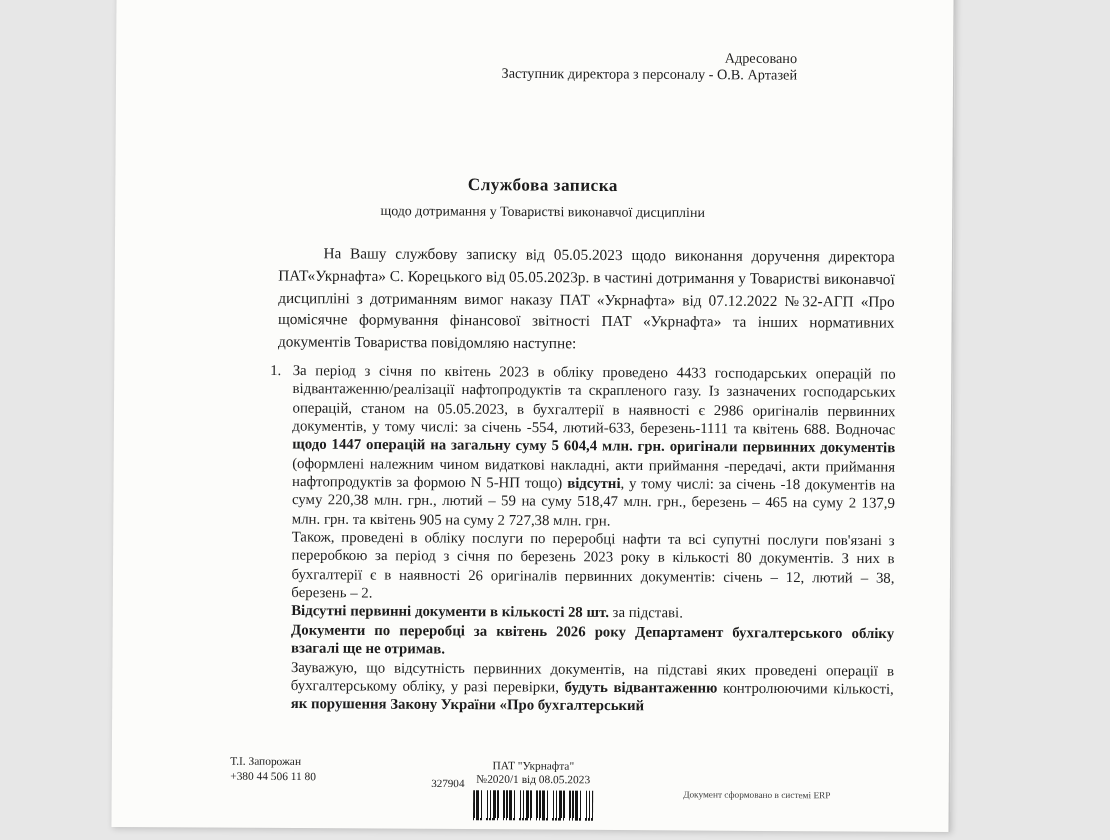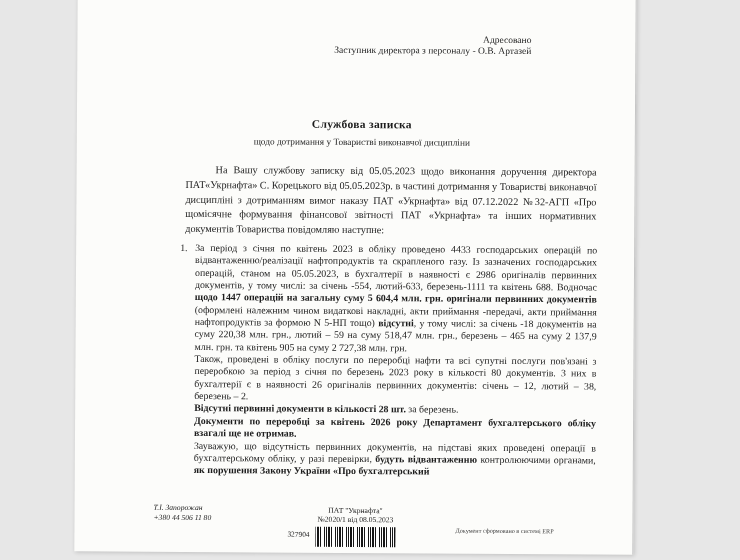--- a/index.html
+++ b/index.html
@@ -44,42 +44,41 @@
     font-size: 9.9px; line-height: 12.35px;
   }
   .list1 .num { width: 15px; flex: 0 0 15px; }
   .list1 .body { flex: 1; }
   .list1 p { margin: 0; text-align: justify; }
   .b { font-weight: bold; }
   .footer-contact {
     position: absolute; left: 79px; top: 512px;
     font-size: 7.6px; line-height: 9.6px;
     white-space: nowrap;
-    font-style: italic;
   }
   .footer-center {
     position: absolute; left: 225px; top: 514px; width: 112px;
     text-align: center; font-size: 7.6px; line-height: 9.4px;
   }
   .barcode {
     margin: 2px auto 0 auto;
     width: 80px; height: 20px;
     background:
       repeating-linear-gradient(90deg,
         #151515 0px, #151515 1px,
         #fdfdfd 1px, #fdfdfd 2px,
         #151515 2px, #151515 4px,
         #fdfdfd 4px, #fdfdfd 5px,
         #151515 5px, #151515 6px,
         #fdfdfd 6px, #fdfdfd 9px,
         #151515 9px, #151515 10px,
         #fdfdfd 10px, #fdfdfd 11px);
   }
   .barcode-number {
-    position: absolute; left: 213px; top: 538px;
+    position: absolute; left: 213px; top: 526px;
     font-size: 7.4px;
   }
   .erp-note {
     position: absolute; left: 381px; top: 534px; width: 92px;
     font-size: 6.2px; color: #3a3a3a;
     white-space: nowrap;
   }
 </style>
 </head>
 <body>
@@ -97,23 +96,23 @@
       <div class="doc-subtitle">щодо дотримання у Товаристві виконавчої дисципліни</div>
     </div>
 
     <div class="intro"><span>На Вашу службову записку від 05.05.2023 щодо виконання доручення директора ПАТ«Укрнафта» С. Корецького від 05.05.2023р. в частині дотримання у Товаристві виконавчої дисципліні з дотриманням вимог наказу ПАТ «Укрнафта» від 07.12.2022 №32-АГП «Про щомісячне формування фінансової звітності ПАТ «Укрнафта» та інших нормативних документів Товариства повідомляю наступне:</span></div>
 
     <div class="list1">
       <div class="num">1.</div>
       <div class="body">
         <p><span>За період з січня по квітень 2023 в обліку проведено 4433 господарських операцій по відвантаженню/реалізації нафтопродуктів та скрапленого газу. Із зазначених господарських операцій, станом на 05.05.2023, в бухгалтерії в наявності є 2986 оригіналів первинних документів, у тому числі: за січень -554, лютий-633, березень-1111 та квітень 688. Водночас </span><span class="b">щодо 1447 операцій на загальну суму 5 604,4 млн. грн. оригінали первинних документів </span><span>(оформлені належним чином видаткові накладні, акти приймання -передачі, акти приймання нафтопродуктів за формою N 5-НП тощо) </span><span class="b">відсутні</span><span>, у тому числі: за січень -18 документів на суму 220,38 млн. грн., лютий – 59 на суму 518,47 млн. грн., березень – 465 на суму 2 137,9 млн. грн. та квітень 905 на суму 2 727,38 млн. грн.</span></p>
         <p><span>Також, проведені в обліку послуги по переробці нафти та всі супутні послуги пов'язані з переробкою за період з січня по березень 2023 року в кількості 80 документів. З них в бухгалтерії є в наявності 26 оригіналів первинних документів: січень – 12, лютий – 38, березень – 2.</span></p>
-        <p><span class="b">Відсутні первинні документи в кількості 28 шт.</span><span> за березень.</span></p>
+        <p><span class="b">Відсутні первинні документи в кількості 28 шт.</span><span> за підставі.</span></p>
         <p><span class="b">Документи по переробці за квітень 2026 року Департамент бухгалтерського обліку взагалі ще не отримав.</span></p>
-        <p><span>Зауважую, що відсутність первинних документів, на підставі яких проведені операції в бухгалтерському обліку, у разі перевірки, </span><span class="b">будуть відвантаженню</span><span> контролюючими органами, </span><span class="b">як порушення Закону України «Про бухгалтерський</span></p>
+        <p><span>Зауважую, що відсутність первинних документів, на підставі яких проведені операції в бухгалтерському обліку, у разі перевірки, </span><span class="b">будуть відвантаженню</span><span> контролюючими кількості, </span><span class="b">як порушення Закону України «Про бухгалтерський</span></p>
       </div>
     </div>
 
     <div class="footer-contact">
       <div>Т.І. Запорожан</div>
       <div>+380 44 506 11 80</div>
     </div>
 
     <div class="footer-center">
       <div>ПАТ "Укрнафта"</div>

